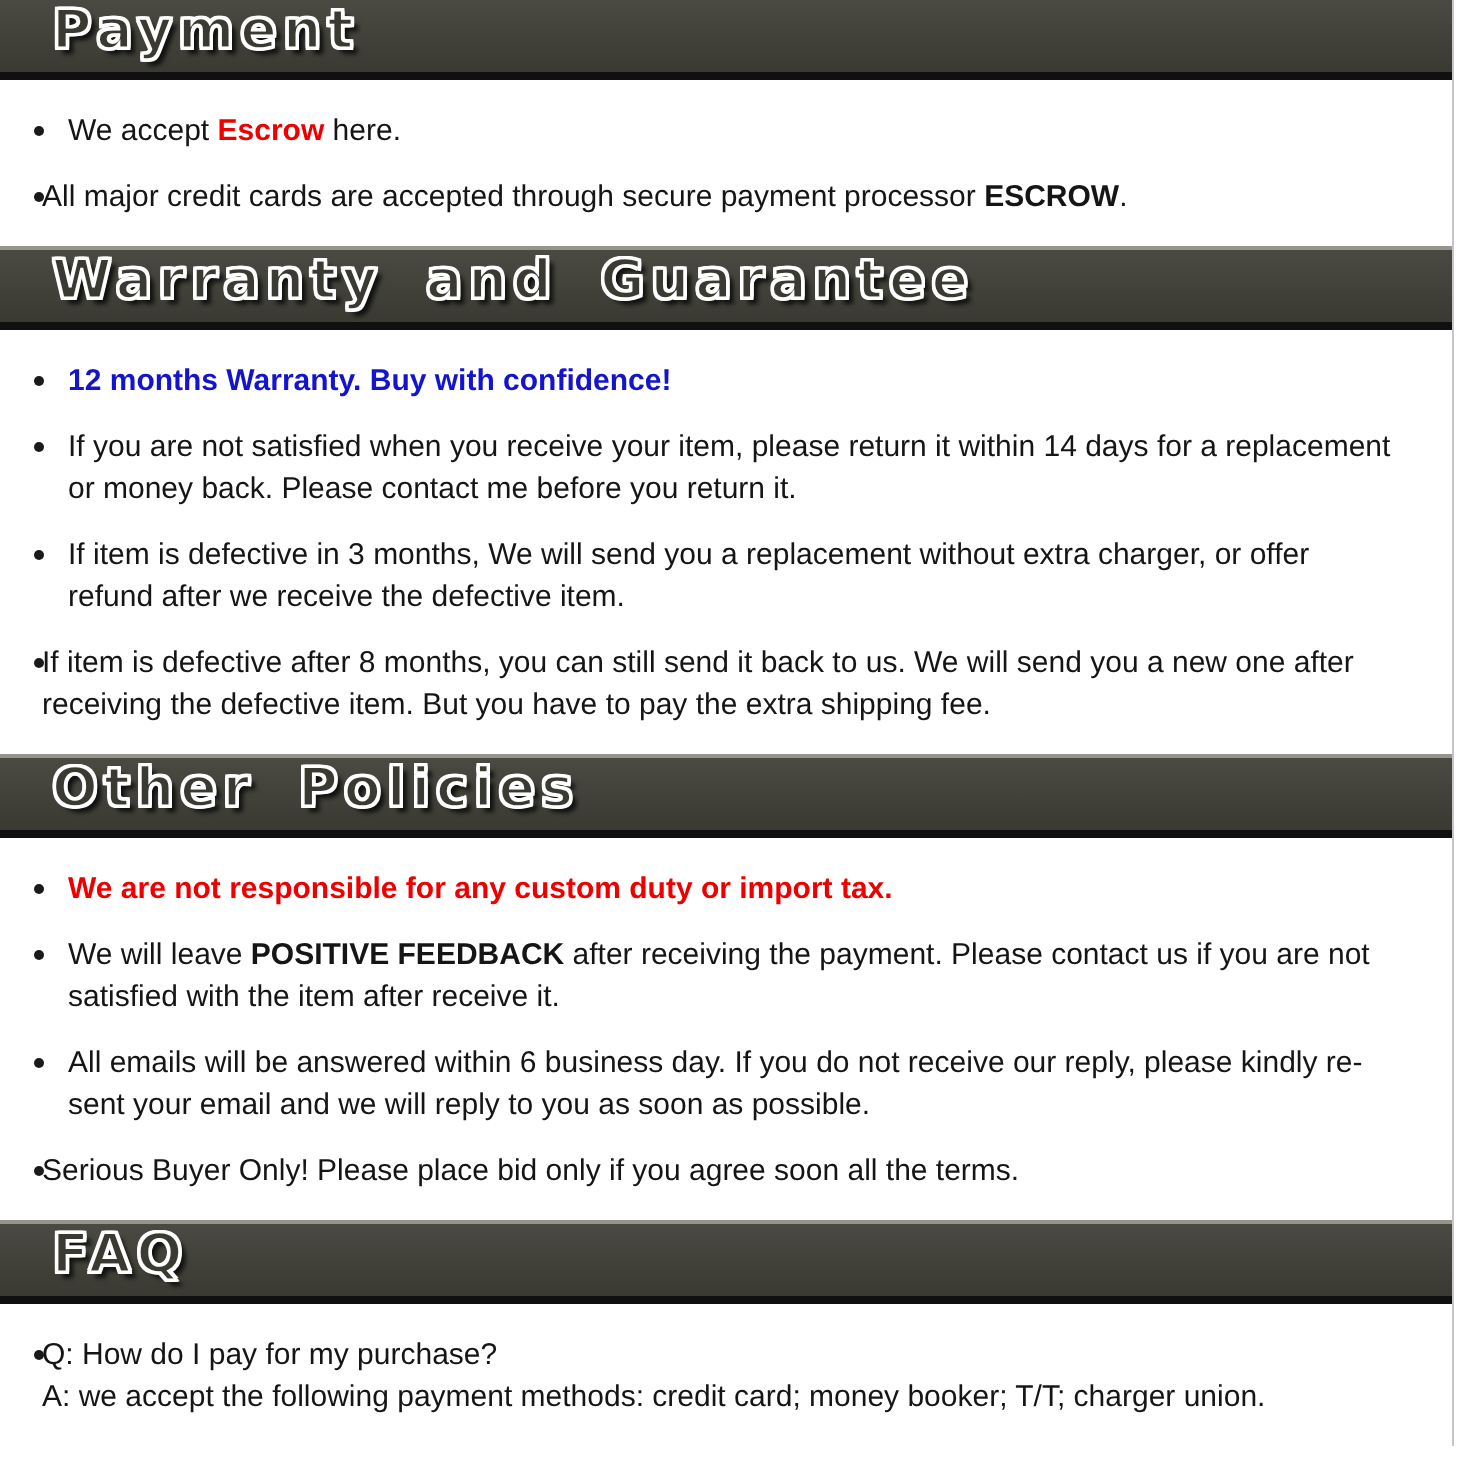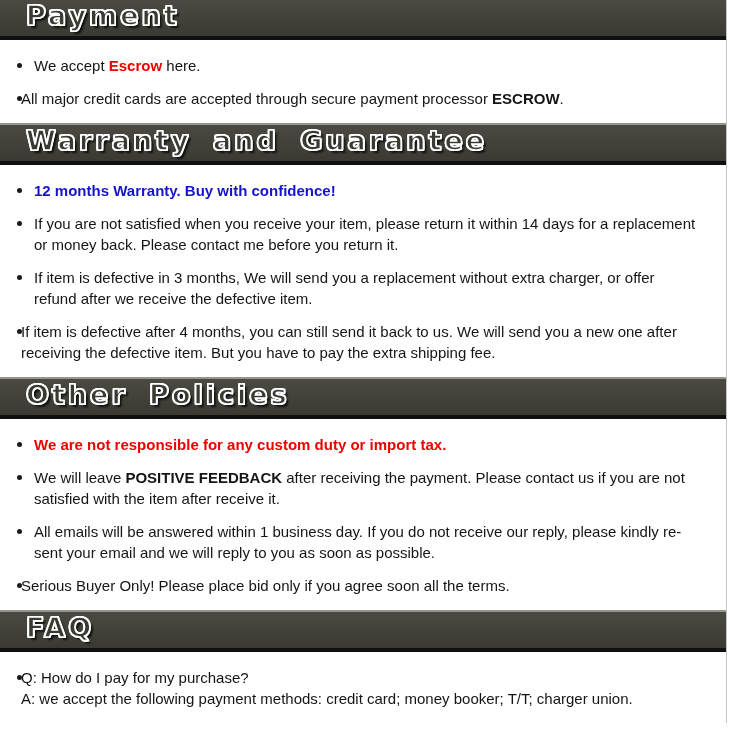--- a/index.html
+++ b/index.html
@@ -97,38 +97,38 @@
       <li>
         <span class="seg blue">12 months Warranty. Buy with confidence!</span>
       </li>
       <li>
         <span class="seg">If you are not satisfied when you receive your item, please return it within 14 days for a replacement or money back. Please contact me before you return it.</span>
       </li>
       <li>
         <span class="seg">If item is defective in 3 months, We will send you a replacement without extra charger, or offer refund after we receive the defective item.</span>
       </li>
       <li>
-        <span class="seg">If item is defective after 4 months, you can still send it back to us. We will send you a new one after receiving the defective item. But you have to pay the extra shipping fee.</span>
+        <span class="seg">If item is defective after 8 months, you can still send it back to us. We will send you a new one after receiving the defective item. But you have to pay the extra shipping fee.</span>
       </li>
     </ul>
   </section>
 
   <section>
     <header class="bar">
       <span class="bar-title">Other Policies</span>
     </header>
     <ul class="content">
       <li>
         <span class="seg red">We are not responsible for any custom duty or import tax.</span>
       </li>
       <li>
         <span class="seg">We will leave </span><span class="seg bold">POSITIVE FEEDBACK</span><span class="seg"> after receiving the payment. Please contact us if you are not satisfied with the item after receive it.</span>
       </li>
       <li>
-        <span class="seg">All emails will be answered within 1 business day. If you do not receive our reply, please kindly re-sent your email and we will reply to you as soon as possible.</span>
+        <span class="seg">All emails will be answered within 6 business day. If you do not receive our reply, please kindly re-sent your email and we will reply to you as soon as possible.</span>
       </li>
       <li>
         <span class="seg">Serious Buyer Only! Please place bid only if you agree soon all the terms.</span>
       </li>
     </ul>
   </section>
 
   <section>
     <header class="bar">
       <span class="bar-title">FAQ</span>

